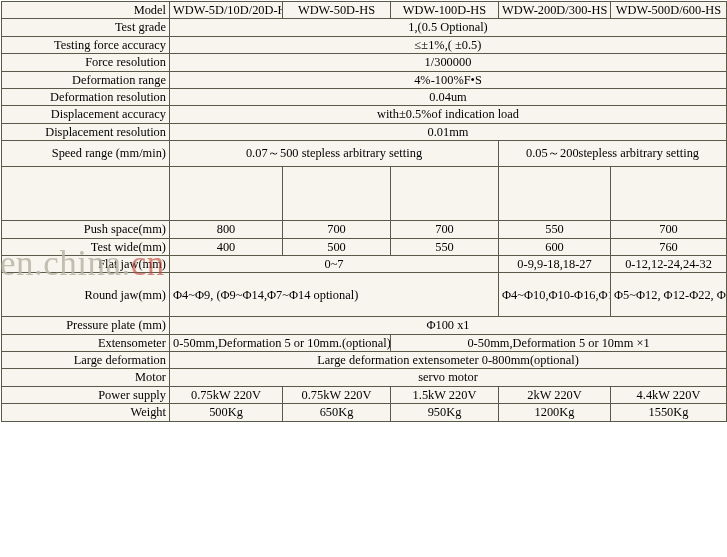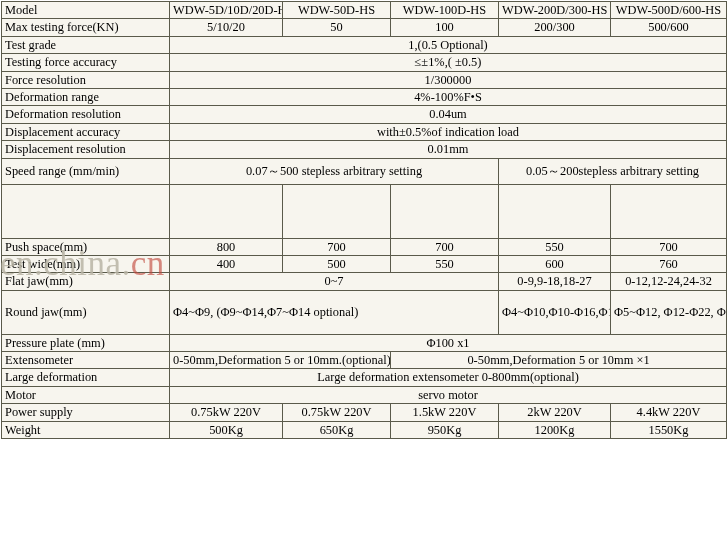--- a/index.html
+++ b/index.html
@@ -31,21 +31,21 @@
     border: 1px solid #5a5a4a;
     padding: 1px 3px;
     font-size: 12.4px;
     line-height: 1.16;
     vertical-align: middle;
     background: #f7f5ee;
     overflow: hidden;
     white-space: nowrap;
   }
   td.label {
-    text-align: left;
+    text-align: right;
     padding-left: 5px;
   }
   td.val {
     text-align: center;
   }
   td.small {
     font-size: 11px;
   }
   td.tiny {
     font-size: 10.2px;
@@ -105,28 +105,20 @@
 
       <tr>
         <td class="label">Model</td>
         <td class="val small">WDW-5D/10D/20D-HS</td>
         <td class="val">WDW-50D-HS</td>
         <td class="val">WDW-100D-HS</td>
         <td class="val small">WDW-200D/300-HS</td>
         <td class="val small">WDW-500D/600-HS</td>
       </tr>
 
-      <tr>
-        <td class="label">Max testing  force(KN)</td>
-        <td class="val">5/10/20</td>
-        <td class="val">50</td>
-        <td class="val">100</td>
-        <td class="val">200/300</td>
-        <td class="val">500/600</td>
-      </tr>
 
       <tr>
         <td class="label">Test grade</td>
         <td class="val" colspan="5">1,(0.5 Optional)</td>
       </tr>
 
       <tr>
         <td class="label">Testing force accuracy</td>
         <td class="val" colspan="5">≤±1%,( ±0.5)</td>
       </tr>

